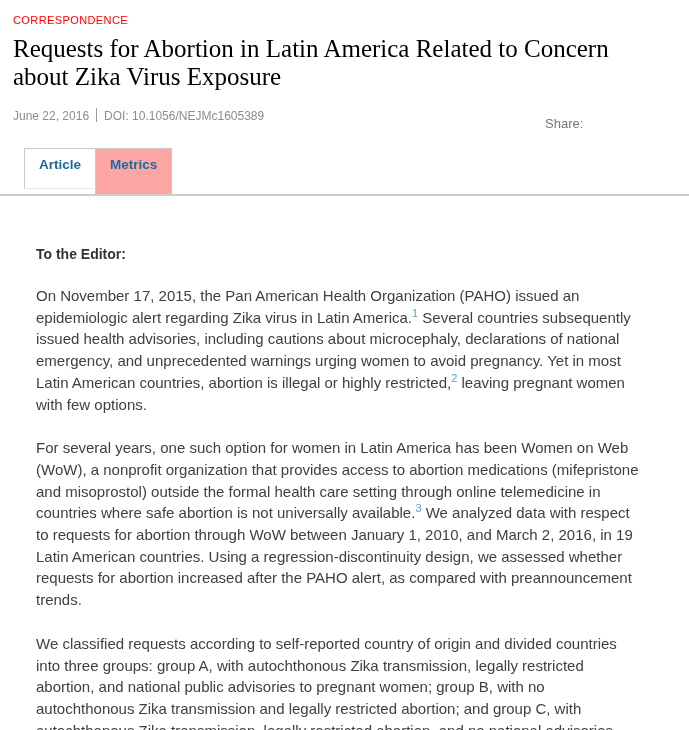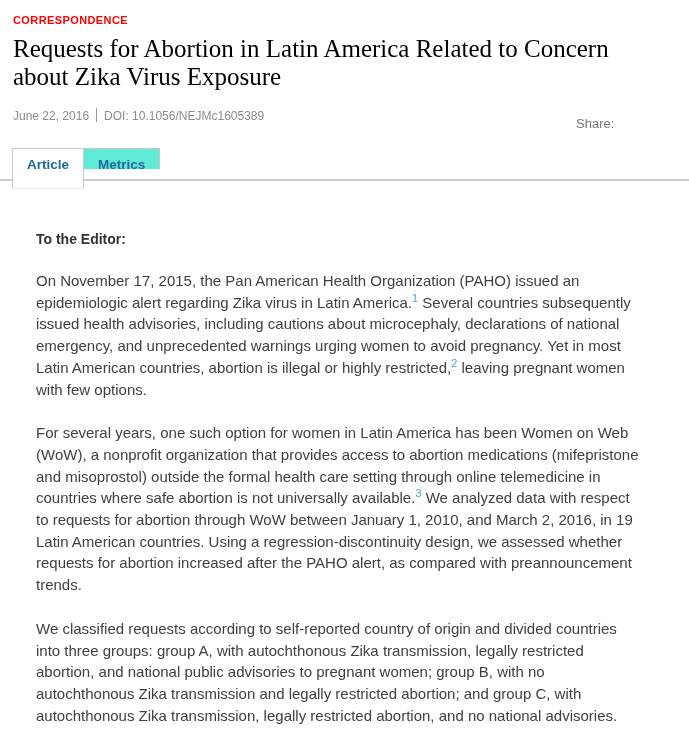--- a/index.html
+++ b/index.html
@@ -15,21 +15,21 @@
     overflow: hidden;
     font-family: "Liberation Sans", sans-serif;
   }
   
   .header {
     padding: 10px 14px 0 13px;
   }
   .kicker {
     display: inline-block;
     font-size: 11px;
-    font-weight: bold;
+    font-weight: normal;
     letter-spacing: 0.4px;
     color: #ff0000;
     text-decoration: none;
     cursor: pointer;
   }
   .title {
     margin: 7px 0 0 0;
     max-width: 648px;
     font-family: "Liberation Serif", serif;
     font-weight: 400;
@@ -46,40 +46,40 @@
     display: inline-block;
     width: 0;
     height: 14px;
     border-left: 1px solid #9a9a9a;
     margin: 0 7px;
     vertical-align: -2px;
   }
   
   .share-label {
     position: absolute;
-    left: 576px;
+    left: 545px;
     top: 116px;
     font-size: 13px;
     color: #767676;
   }
   
   .tabs {
     display: flex;
     align-items: flex-start;
     margin-top: 25px;
-    padding-left: 12px;
+    padding-left: 24px;
     border-bottom: 2px solid #cccccc;
   }
   .tab {
     box-sizing: border-box;
-    height: 21px;
+    height: 46px;
     padding: 8px 14px 0 14px;
     border: 1px solid #c9c9c9;
     border-bottom: none;
-    background: #5eead4;
+    background: #fca5a5;
     font-size: 13.5px;
     font-weight: bold;
     color: #1a6b9e;
     cursor: pointer;
   }
   .tab + .tab { margin-left: -1px; }
   .tab.active {
     position: relative;
     z-index: 1;
     height: 41px;

